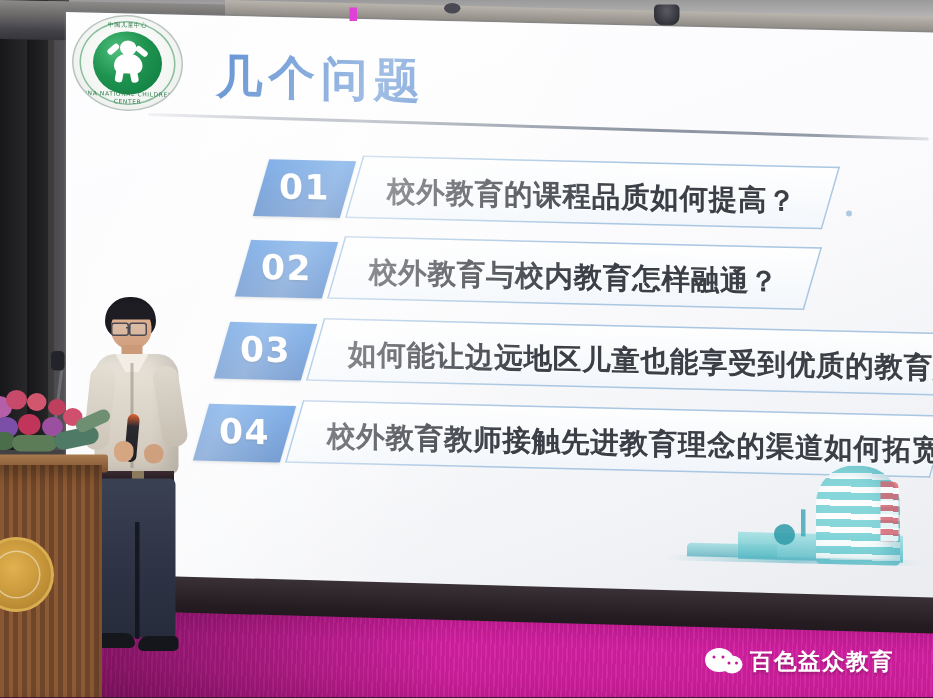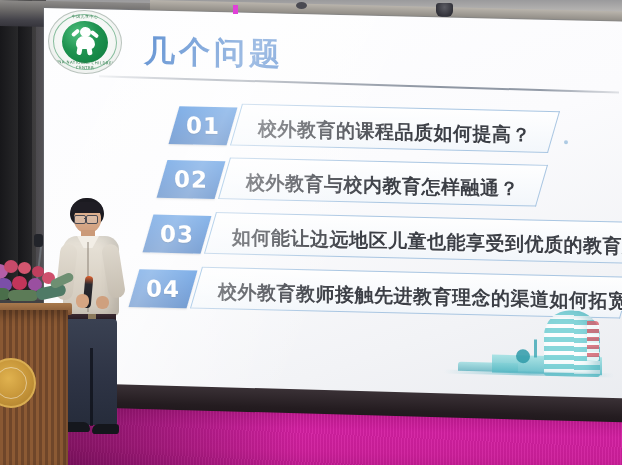--- a/index.html
+++ b/index.html
@@ -524,14 +524,25 @@
     <div class="fl" style="left:8px;top:20px;width:16px;height:14px;background:#7b4fa8;"></div>
     <div class="fl" style="left:24px;top:18px;width:15px;height:14px;background:#c2355a;"></div>
     <div class="fl" style="left:40px;top:20px;width:14px;height:13px;background:#9a4fa0;"></div>
     <div class="fl" style="left:54px;top:14px;width:13px;height:12px;background:#cf4f6c;"></div>
     <div class="fl" style="left:0px;top:30px;width:22px;height:12px;background:#4a6e4a;border-radius:8px;"></div>
     <div class="fl" style="left:20px;top:32px;width:30px;height:11px;background:#5c7b57;border-radius:8px;"></div>
     <div class="fl" style="left:48px;top:28px;width:30px;height:12px;background:#4f7a66;border-radius:8px;transform:rotate(-12deg);"></div>
     <div class="fl" style="left:62px;top:18px;width:24px;height:9px;background:#6e8f72;border-radius:6px;transform:rotate(-24deg);"></div>
   </div>
 
+  <div class="watermark">
+    <div class="wechat-icon">
+      <div class="wechat-big"></div>
+      <div class="we-dot" style="left:5px;top:5px;"></div>
+      <div class="we-dot" style="left:11px;top:5px;"></div>
+      <div class="wechat-small"></div>
+      <div class="we-dot" style="left:15px;top:9px;"></div>
+      <div class="we-dot" style="left:20px;top:9px;"></div>
+    </div>
+    <div class="watermark-text">百色益众教育</div>
+  </div>
 
 </div>
 
 </body></html>

